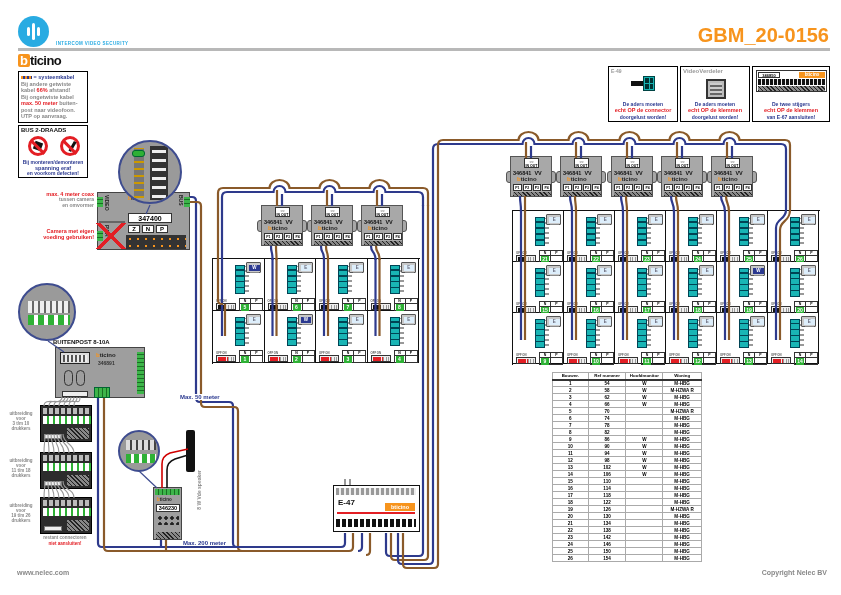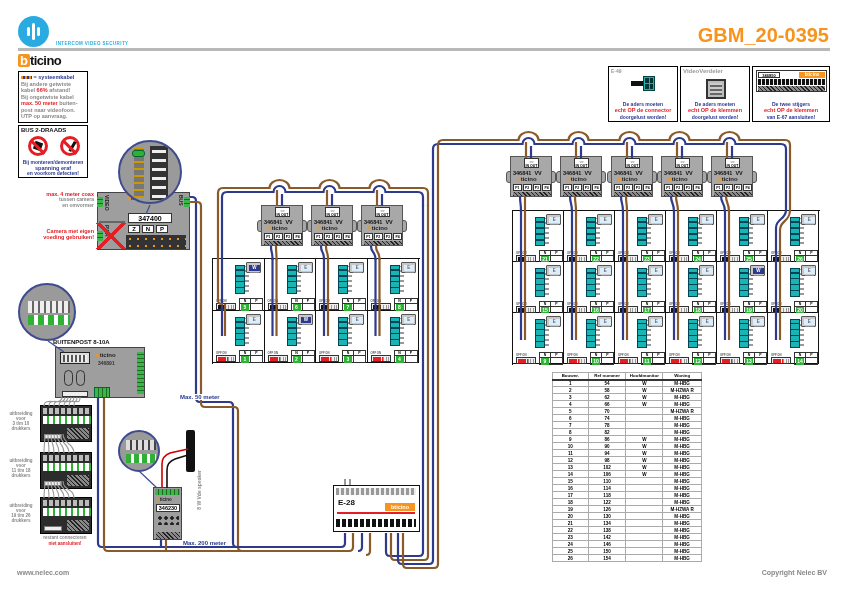--- a/index.html
+++ b/index.html
@@ -59,21 +59,21 @@
 
 <div id="stage">
   <div class="abs logo-circle">
     <span class="logo-bar" style="left:9px;top:11px;height:9px"></span>
     <span class="logo-bar" style="left:14px;top:7px;height:17px"></span>
     <span class="logo-bar" style="left:19px;top:11px;height:9px"></span>
   </div>
   <div class="abs tagline">INTERCOM VIDEO SECURITY</div>
   <div class="abs rule"></div>
   <div class="abs btlogo"><span class="b">b</span><span class="rest">ticino</span></div>
-  <div class="abs docnum">GBM_20-0395</div>
+  <div class="abs docnum">GBM_20-0156</div>
 
   <div class="abs nbox cablebox">
     <div><span class="twist"></span> <span class="cable-legend">= systeemkabel</span></div>
     <div>Bij andere getwiste</div>
     <div><span>kabel </span><span class="red">66%</span><span> afstand!</span></div>
     <div>Bij ongetwiste kabel</div>
     <div><span class="red">max. 50 meter</span><span> buiten-</span></div>
     <div>post naar videofoon.</div>
     <div>UTP op aanvraag.</div>
   </div>
@@ -233,21 +233,21 @@
     <span class="abs" style="left:3px;top:27px;width:22px;height:10px;background:radial-gradient(circle 1.5px at 3px 3px,#222 1.5px,transparent 2px);background-size:6px 6px"></span>
     <span class="abs hatch" style="left:2px;top:44px;width:24px;height:7px"></span>
   </div>
   <div class="abs callout" style="left:118px;top:430px;width:42px;height:42px;z-index:12">
     <span class="abs" style="left:6px;top:8px;width:30px;height:10px;background:repeating-linear-gradient(90deg,#ddd 0 4px,#444 4px 6px)"></span>
     <span class="abs" style="left:6px;top:22px;width:30px;height:9px;background:repeating-linear-gradient(90deg,#2eb135 0 5px,#fff 5px 8px)"></span>
   </div>
 
   <div class="abs dev" style="left:333px;top:485px;width:87px;height:47px;background:#fff;border:1.5px solid #111">
     <span class="abs" style="left:2px;top:2px;width:80px;height:7px;background:repeating-linear-gradient(90deg,#999 0 3px,#eee 3px 5px)"></span>
-    <span class="abs" style="left:4px;top:12px;font-size:8px;font-weight:bold;color:#111" id="psu-model">E-28</span>
+    <span class="abs" style="left:4px;top:12px;font-size:8px;font-weight:bold;color:#111" id="psu-model">E-47</span>
     <span class="abs" style="left:3px;top:26px;width:78px;height:1.5px;background:#E31E24"></span>
     <span class="abs" style="right:4px;top:17px;width:30px;height:8px;background:#F7941D;color:#fff;font-size:5.5px;font-weight:bold;text-align:center;line-height:8px" id="psu-bt">bticino</span>
     <span class="abs" style="left:2px;top:33px;width:80px;height:8px;background:repeating-linear-gradient(90deg,#111 0 4px,#fff 4px 6px)"></span>
   </div>
 
   <div class="abs" style="left:180px;top:394px;font-size:6px;font-weight:bold;color:#2B3990;background:#fff;z-index:31" id="max50">Max. 50 meter</div>
   <div class="abs" style="left:183px;top:540px;font-size:6px;font-weight:bold;color:#2B3990;background:#fff;z-index:31" id="max200">Max. 200 meter</div>
 
   <div id="clusters">
       <div class="abs" style="left: 212px; top: 258px; width: 207.5px; height: 105.5px; border-left: 1.5px solid rgb(17, 17, 17); border-top: 1.5px solid rgb(17, 17, 17); z-index: 5;">

